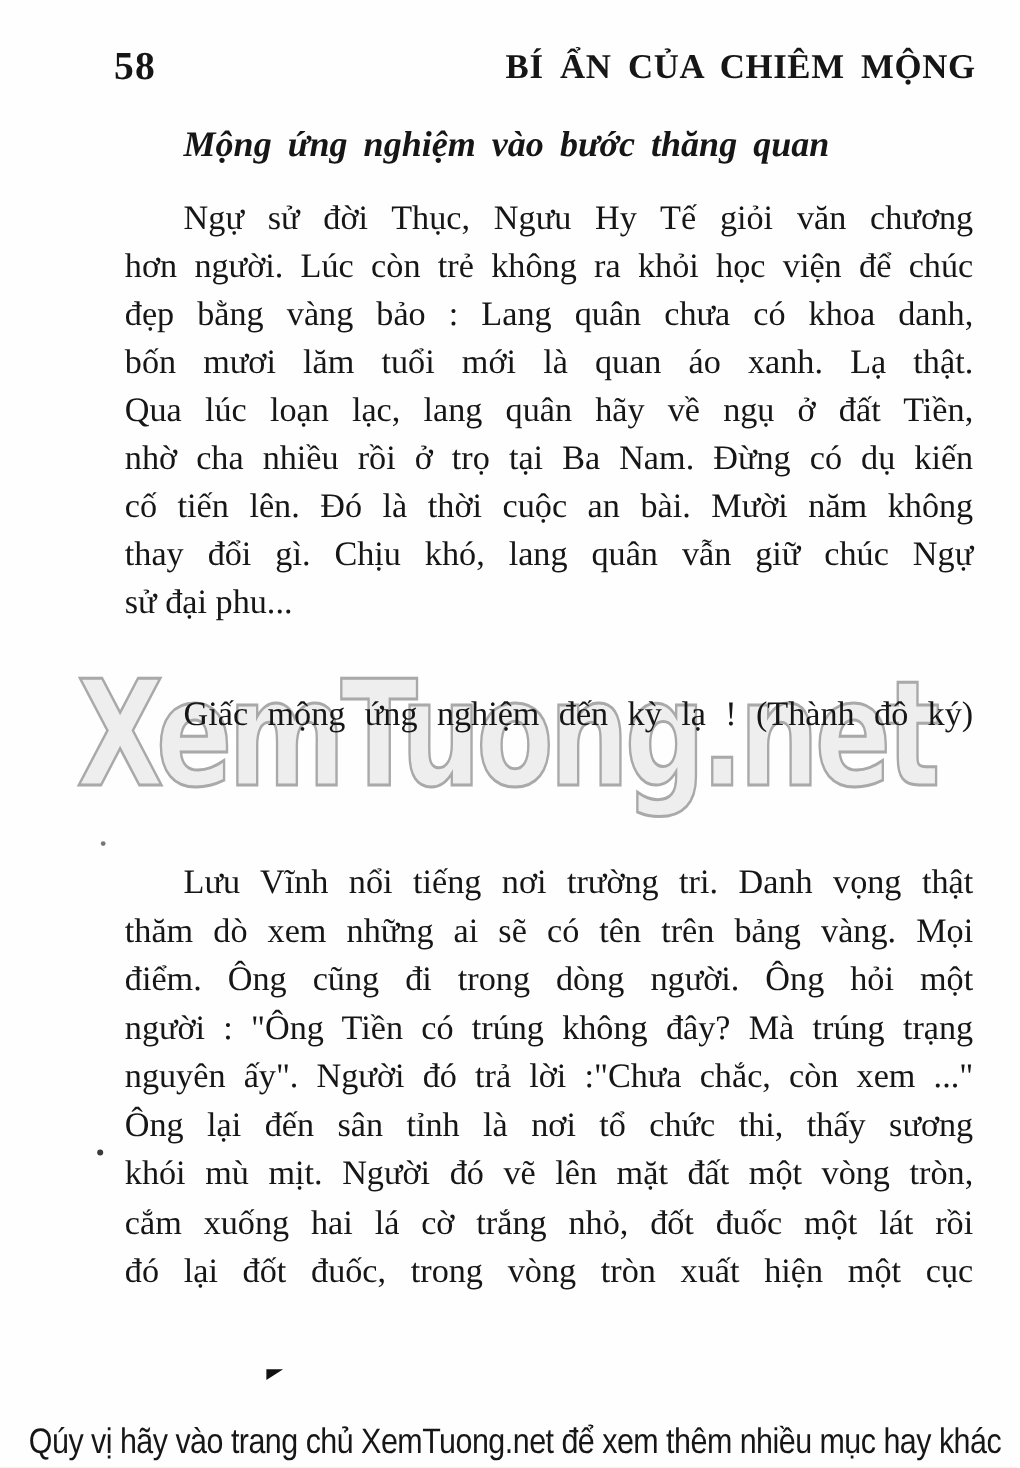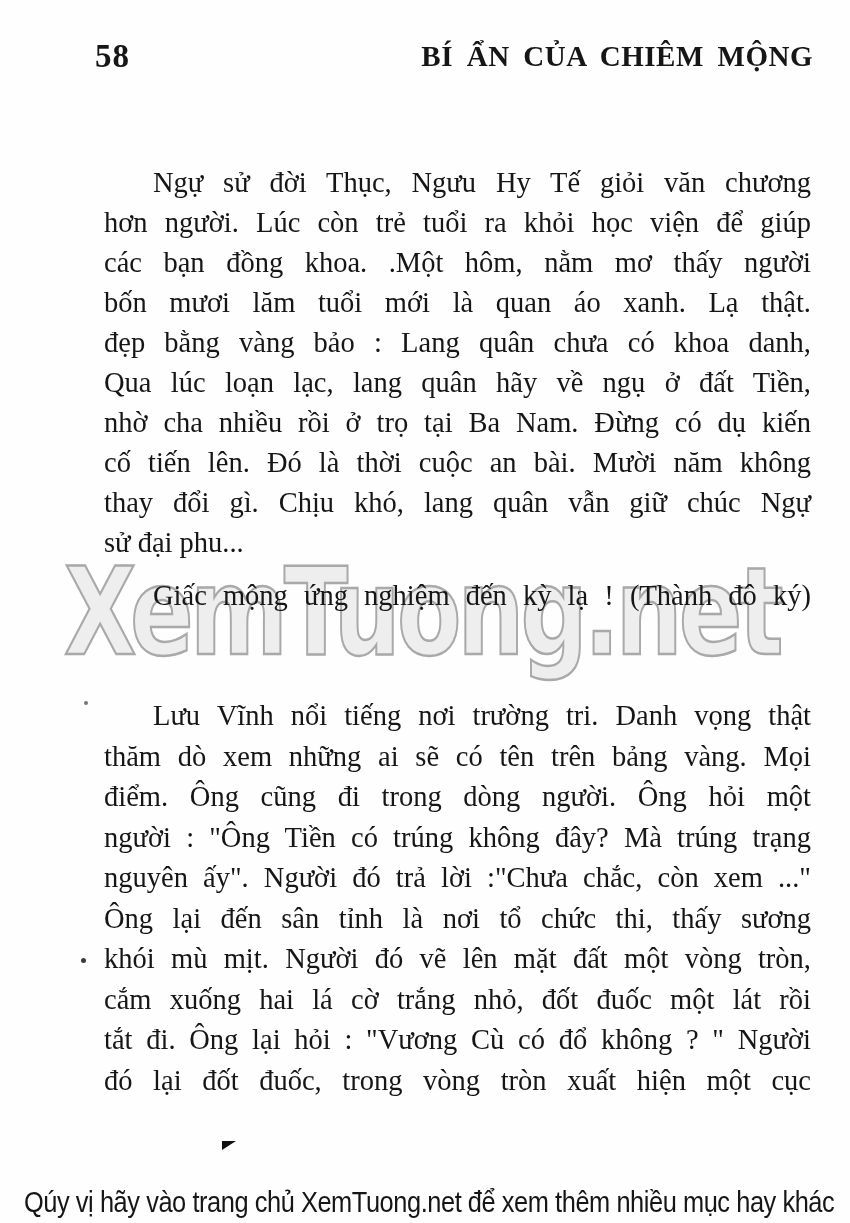--- a/index.html
+++ b/index.html
@@ -29,21 +29,21 @@
     white-space:nowrap; z-index:2;
   }
   .heading-1 { left:153px; top:104px; word-spacing:6px; }
   .heading-2 { left:152px; top:632px; word-spacing:13px; letter-spacing:0.5px; }
   
   .para {
     position:absolute; left:104px; width:707px;
     font-size:28.5px; z-index:2;
   }
   .para-1 { top:163px; line-height:40px; }
-  .para-2 { top:696px; line-height:40.5px; }
+  .para-2 { top:716px; line-height:40.5px; }
   .line { text-align:justify; text-align-last:justify; }
   .line.first { text-indent:49px; }
   .line.last { text-align-last:left; }
   .closing-line {
     position:absolute; left:104px; top:576px; width:707px;
     font-size:28.5px; line-height:40px;
     text-indent:49px; text-align:justify; text-align-last:justify;
     z-index:2;
   }
   
@@ -87,47 +87,46 @@
 <body>
 
 <div class="page" style="--paper: #fefefe; --ink: #161616; --wm-outline: #a9a9a9; --wm-fill: #eeeeee;">
 
   <div class="watermark">XemTuong.net</div>
 
   <div class="page-number">58</div>
 
   <div class="running-title">BÍ ẨN CỦA CHIÊM MỘNG</div>
 
+  <div class="section-heading heading-1">Mộng ứng nghiệm vào bước thăng quan</div>
 
   <div class="para para-1">
     <div class="line first">Ngự sử đời Thục, Ngưu Hy Tế giỏi văn chương</div>
-    <div class="line">hơn người. Lúc còn trẻ tuổi ra khỏi học viện để giúp</div>
-    <div class="line">các bạn đồng khoa. .Một hôm, nằm mơ thấy người</div>
+    <div class="line">hơn người. Lúc còn trẻ không ra khỏi học viện để chúc</div>
+    <div class="line">đẹp bằng vàng bảo : Lang quân chưa có khoa danh,</div>
     <div class="line">bốn mươi lăm tuổi mới là quan áo xanh. Lạ thật.</div>
-    <div class="line">đẹp bằng vàng bảo : Lang quân chưa có khoa danh,</div>
     <div class="line">Qua lúc loạn lạc, lang quân hãy về ngụ ở đất Tiền,</div>
     <div class="line">nhờ cha nhiều rồi ở trọ tại Ba Nam. Đừng có dụ kiến</div>
     <div class="line">cố tiến lên. Đó là thời cuộc an bài. Mười năm không</div>
     <div class="line">thay đổi gì. Chịu khó, lang quân vẫn giữ chúc Ngự</div>
     <div class="line last">sử đại phu...</div>
   </div>
 
   <div class="closing-line">Giấc mộng ứng nghiệm đến kỳ lạ ! (Thành đô ký)</div>
 
 
   <div class="para para-2">
     <div class="line first">Lưu Vĩnh nổi tiếng nơi trường tri. Danh vọng thật</div>
     <div class="line">thăm dò xem những ai sẽ có tên trên bảng vàng. Mọi</div>
     <div class="line">điểm. Ông cũng đi trong dòng người. Ông hỏi một</div>
     <div class="line">người : "Ông Tiền có trúng không đây? Mà trúng trạng</div>
     <div class="line">nguyên ấy". Người đó trả lời :"Chưa chắc, còn xem ..."</div>
     <div class="line">Ông lại đến sân tỉnh là nơi tổ chức thi, thấy sương</div>
     <div class="line">khói mù mịt. Người đó vẽ lên mặt đất một vòng tròn,</div>
     <div class="line">cắm xuống hai lá cờ trắng nhỏ, đốt đuốc một lát rồi</div>
-    <div class="line">tắt đi. Ông lại hỏi : "Vương Cù có đổ không ? " Người</div>
     <div class="line">đó lại đốt đuốc, trong vòng tròn xuất hiện một cục</div>
   </div>
 
   <div class="smudge-triangle"></div>
   <div class="smudge-dot-1"></div>
   <div class="smudge-dot-2"></div>
 
   <div class="footer-line">Qúy vị hãy vào trang chủ XemTuong.net để xem thêm nhiều mục hay khác</div>
 
 </div>

